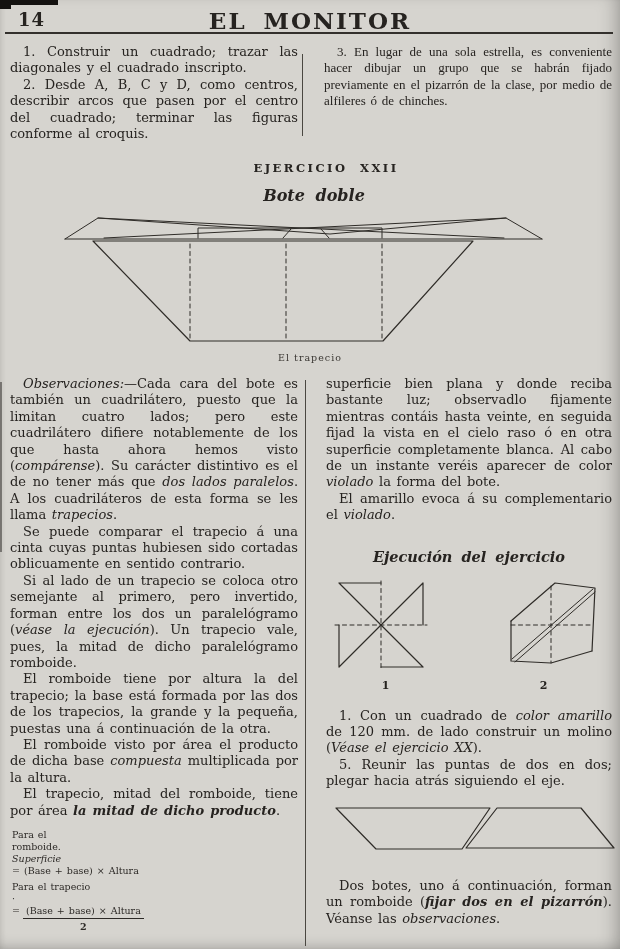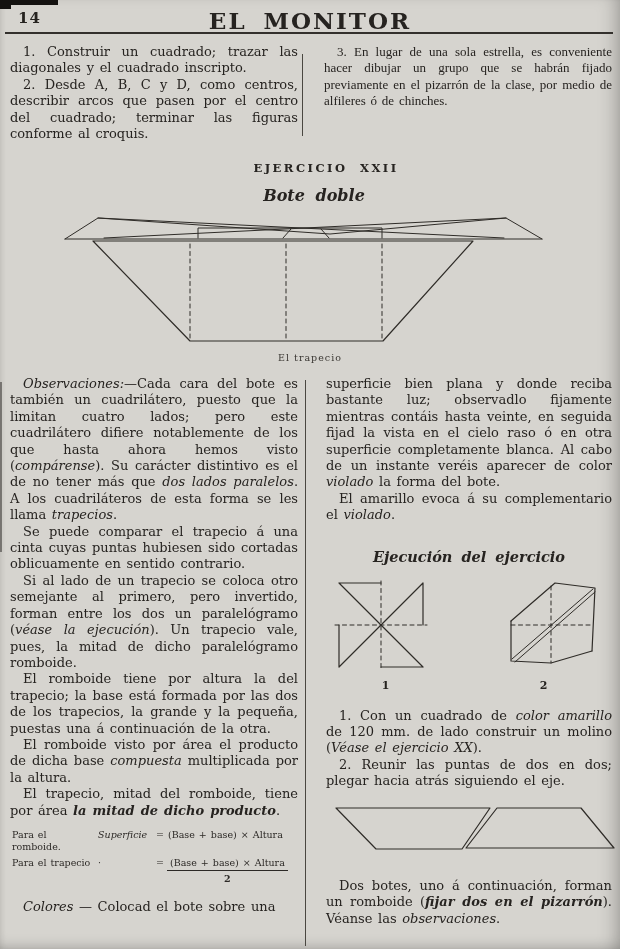--- a/index.html
+++ b/index.html
@@ -6,40 +6,40 @@
   .page{
     position:relative;width:620px;height:949px;overflow:hidden;
     background:#d6d4cf;
     font-family:"DejaVu Serif","Liberation Serif",serif;
     color:#262320;
     box-shadow:inset -14px 0 18px -10px rgba(0,0,0,.25), inset 0 -10px 14px -8px rgba(0,0,0,.18), inset 4px 0 8px -6px rgba(0,0,0,.2);
   }
   .artifact-topbar{position:absolute;left:0;top:0;width:58px;height:5px;background:#141210;}
   .artifact-corner{position:absolute;left:0;top:0;width:11px;height:9px;background:#141210;}
   .artifact-leftedge{position:absolute;left:0;top:382px;width:2px;height:170px;background:rgba(20,18,16,.45);}
-  .pagenum{position:absolute;left:18px;top:9px;font-size:15px;font-weight:bold;letter-spacing:1px;}
+  .pagenum{position:absolute;left:18px;top:9px;font-size:18px;font-weight:bold;letter-spacing:1px;}
   .title{position:absolute;left:0;top:7px;width:100%;text-align:center;font-size:23px;font-weight:bold;letter-spacing:2px;word-spacing:7px;}
   .head-rule{position:absolute;left:5px;top:32px;width:608px;height:2px;background:#33302c;}
   .intro{position:absolute;left:10px;top:44px;width:602px;display:flex;}
   .intro .icol{width:288px;}
   .intro .icol.r{margin-left:26px;width:288px;font-family:Liberation Serif, serif;}
   p.par{margin:0;font-size:13px;line-height:16.4px;text-align:justify;text-indent:13px;word-spacing:1.5px;}
   .intro-divider{position:absolute;left:302px;top:54px;width:1px;height:82px;background:#4a4741;}
   .kicker{position:absolute;left:16px;top:161px;width:100%;text-align:center;font-size:11.5px;font-weight:bold;letter-spacing:2.5px;word-spacing:6px;}
   .subtitle{position:absolute;left:4px;top:186px;width:100%;text-align:center;font-size:16px;font-weight:bold;font-style:italic;word-spacing:5px;}
   .mainfig{position:absolute;left:30px;top:213px;}
   .fig-caption{position:absolute;left:0;top:352px;width:100%;text-align:center;font-size:9.5px;letter-spacing:1px;color:#3a3733;}
   .col-divider{position:absolute;left:305px;top:380px;width:1px;height:566px;background:#4a4741;}
   .columns{position:absolute;left:10px;top:376px;width:602px;height:573px;display:flex;}
   .lcol{width:288px;}
   .rcol{margin-left:28px;width:286px;}
   .lcol p.par, .rcol p.par{margin:0;}
   
   .frm{margin:10px 0 14px 2px;font-size:9.5px;line-height:12px;color:#2c2926;word-spacing:1px;}
-  .frm-row{display:flex;align-items:flex-start;margin-bottom:4px;}
+  .frm-row{display:flex;align-items:flex-start;margin-bottom:4px;flex-direction:column;}
   .frm-label{width:86px;flex:none;}
   .frm-mid{width:58px;flex:none;font-style:italic;text-align:left;}
   .frm-eq{flex:none;}
   .frac{display:inline-block;text-align:center;vertical-align:top;}
   .frac .num{display:block;padding:0 3px 1px 3px;border-bottom:1px solid #2c2926;}
   .frac .den{display:block;padding-top:2px;font-weight:bold;}
   .eqpre{display:inline-block;vertical-align:top;margin-right:3px;}
   
   .subhead{margin:24px 0 10px 0;text-align:center;font-size:14.5px;font-weight:bold;font-style:italic;word-spacing:4px;}
   .figrow{display:flex;justify-content:space-between;align-items:flex-end;padding:4px 6px 0 2px;}
@@ -154,21 +154,21 @@
             <path class="thin" d="M34,83 L114,13"></path>
             <line class="dash" x1="70" y1="7" x2="70" y2="84"></line>
             <line class="dash" x1="30" y1="46" x2="111" y2="46"></line>
           </svg>
           <div class="figlabel">2</div>
         </div>
       </div>
 
       <div class="gap16"></div>
       <p class="par"><span>1. Con un cuadrado de </span><span class="it">color amarillo</span><span> de 120 mm. de lado construir un molino (</span><span class="it">Véase el ejercicio XX</span><span>).</span></p>
-      <p class="par"><span>2. Reunir las puntas de dos en dos; plegar hacia atrás siguiendo el eje.</span></p>
+      <p class="par"><span>5. Reunir las puntas de dos en dos; plegar hacia atrás siguiendo el eje.</span></p>
 
       <svg class="sketch rombfig" width="298" height="56" viewBox="0 0 298 56">
         <path d="M10,6 L164,6 L136,47 L50,47 Z"></path>
         <path d="M171,6 L255,6 L288,46 L140,46 Z"></path>
       </svg>
 
       <div class="gap16"></div>
       <p class="par"><span>Dos botes, uno á continuación, forman un romboide (</span><span class="it bd">fijar dos en el pizarrón</span><span>). Véanse las </span><span class="it">observaciones</span><span>.</span></p>
     </div>
 

